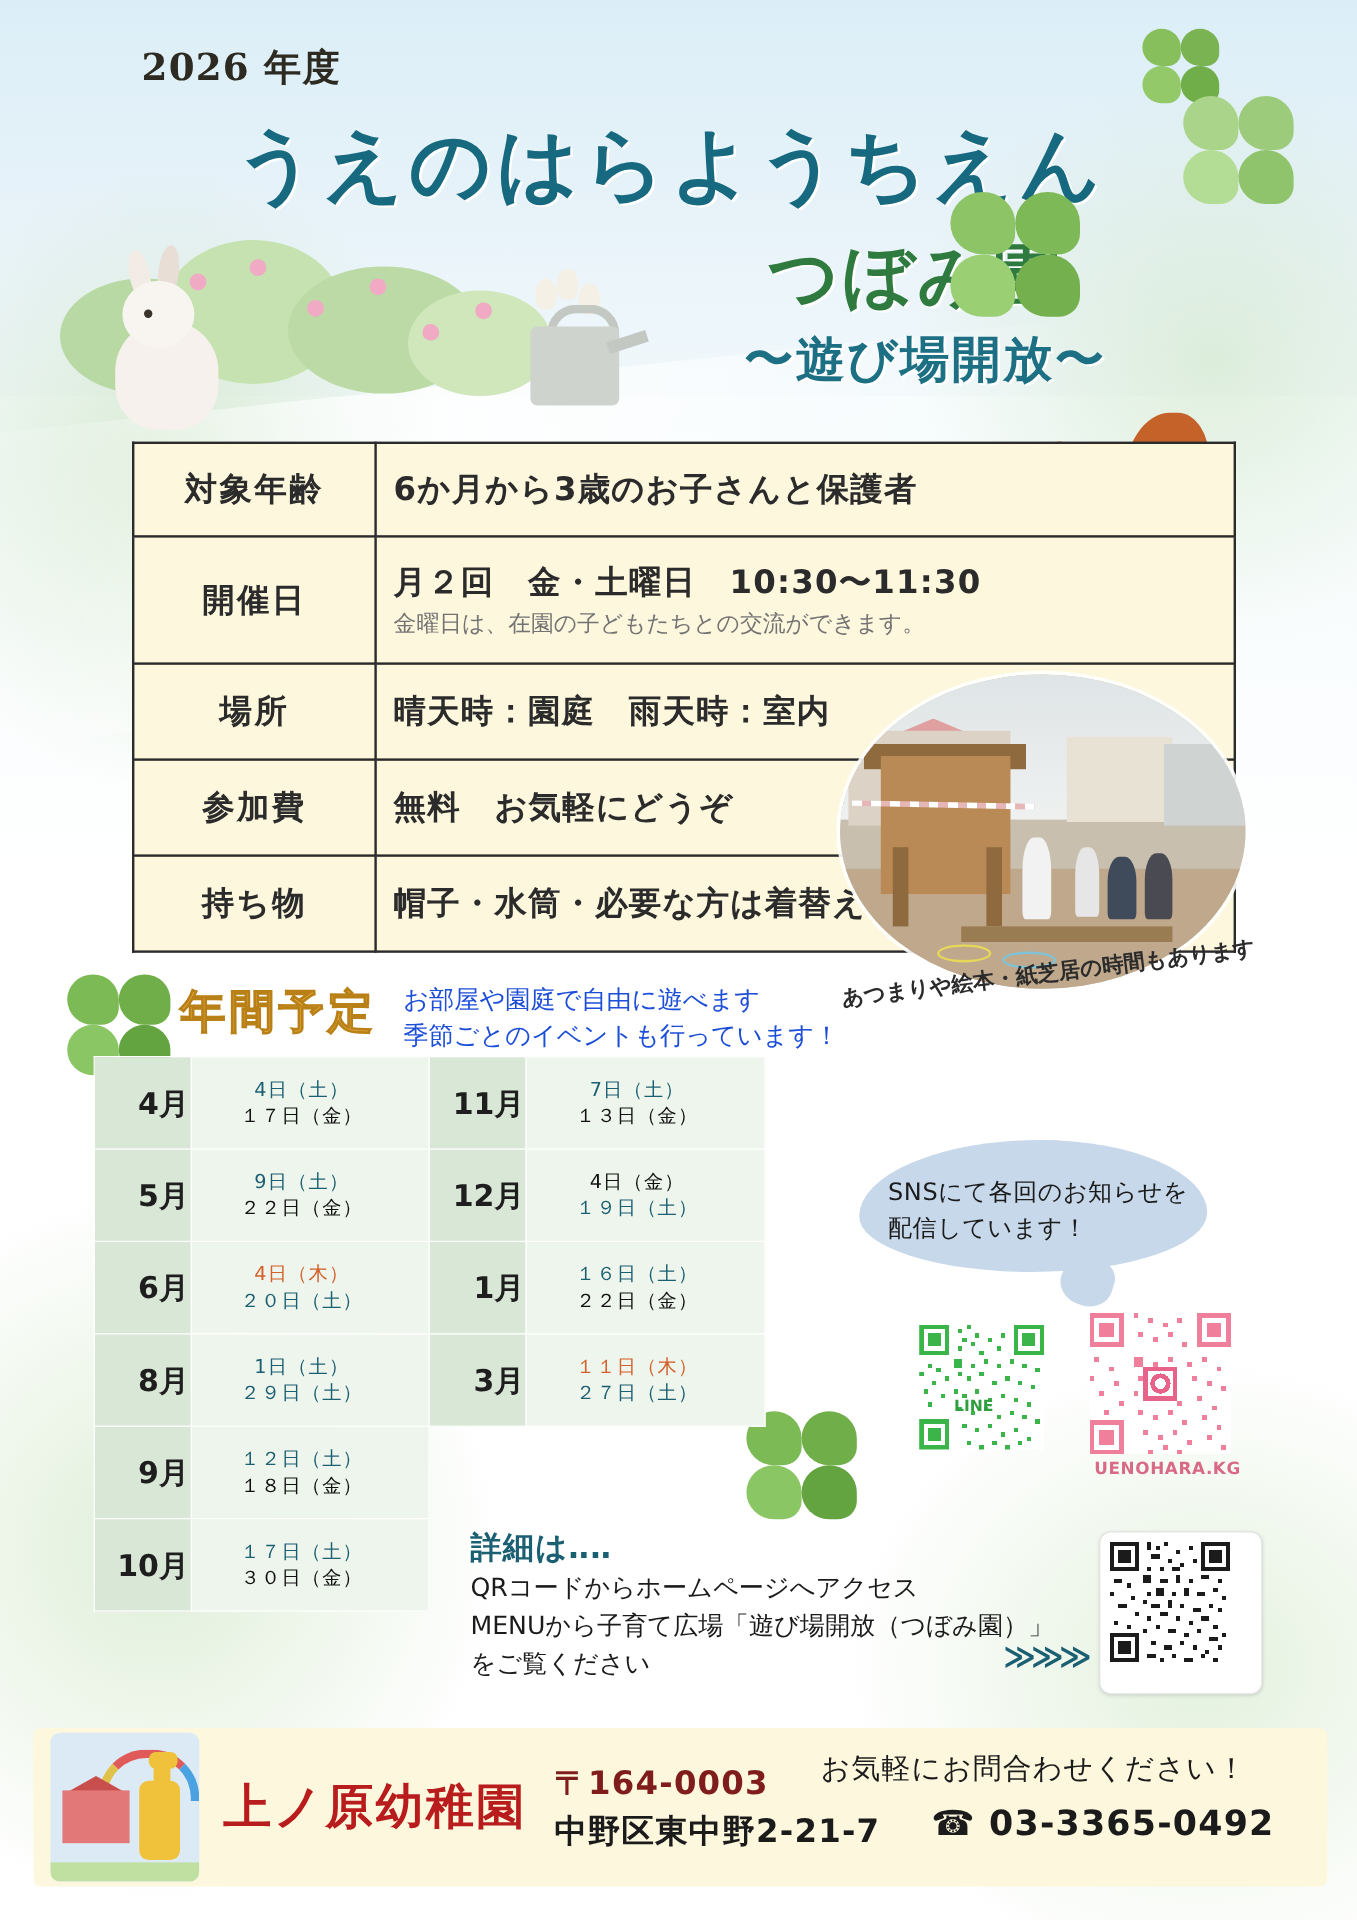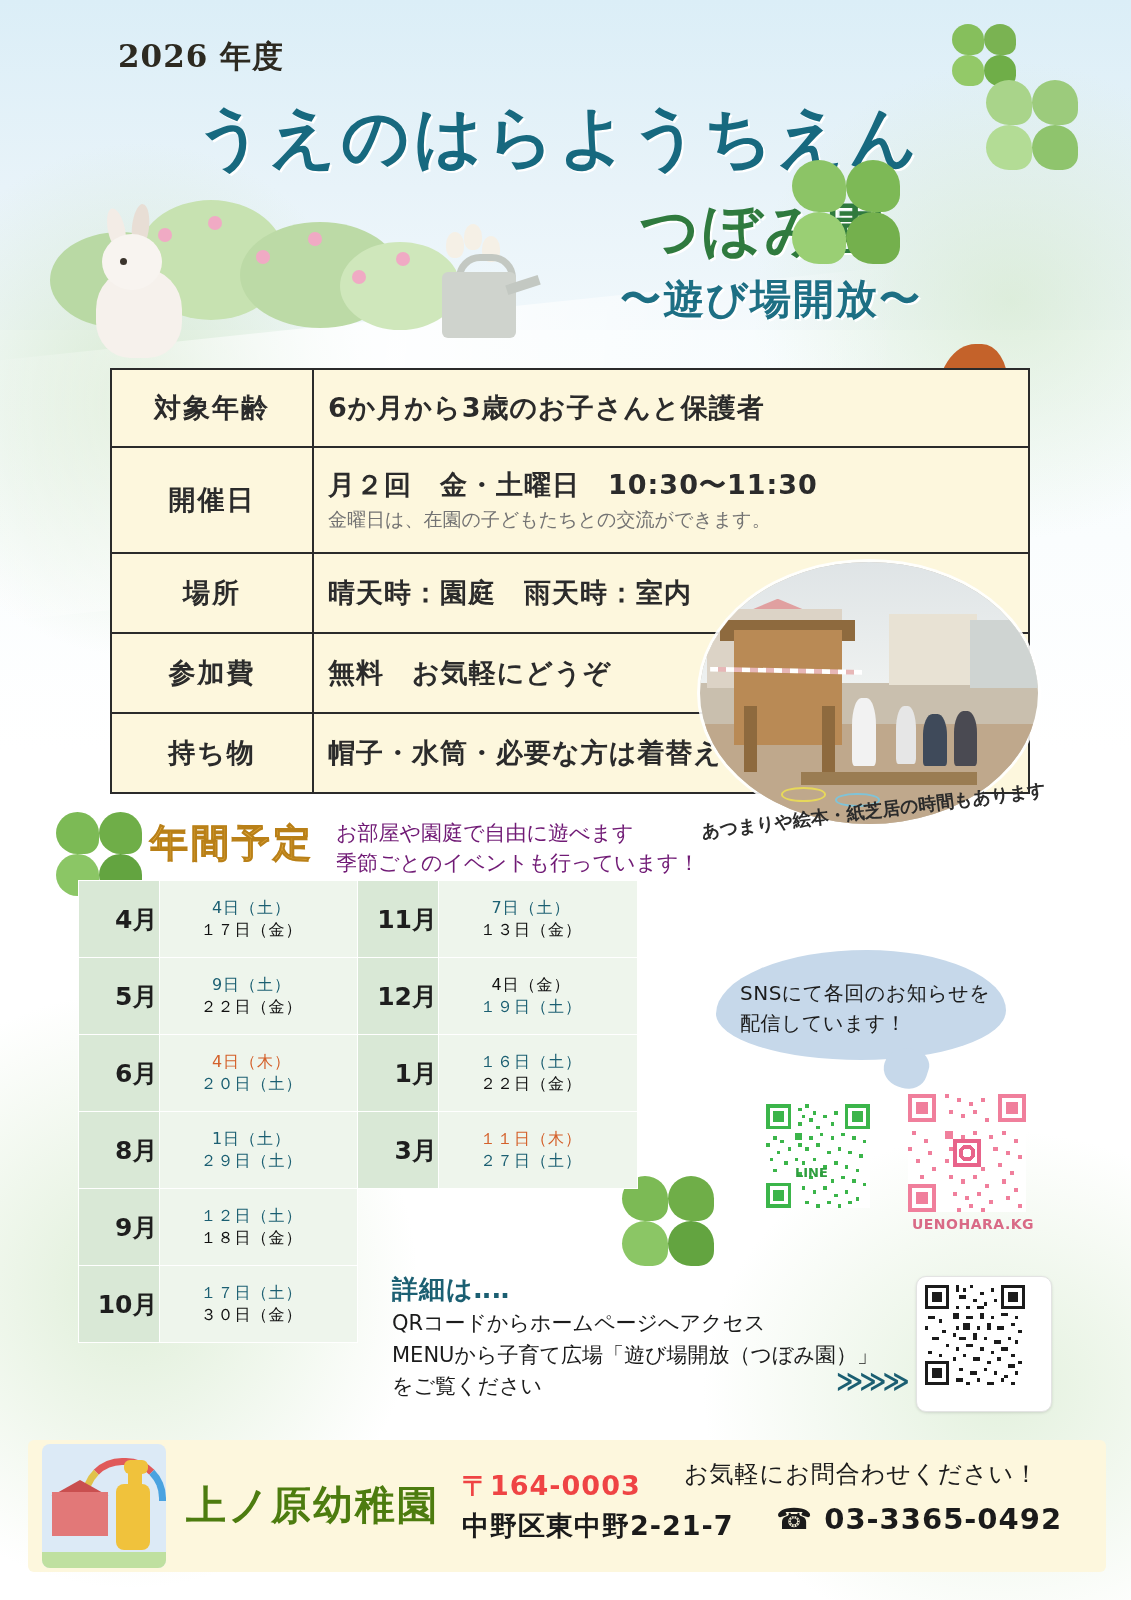--- a/index.html
+++ b/index.html
@@ -130,21 +130,21 @@
     letter-spacing:0px;
   }
   
   .sched-title{
     position:absolute;left:150px;top:818px;
     font-size:38px;font-weight:bold;color:#e0a83c;letter-spacing:3px;
     -webkit-text-stroke:1px #b98018;
   }
   .sched-note{
     position:absolute;left:336px;top:818px;width:400px;
-    font-size:21px;color:#701a75;line-height:1.45;
+    font-size:21px;color:#1d4ed8;line-height:1.45;
   }
   .sched{
     position:absolute;left:78px;top:880px;width:560px;
     border-collapse:collapse;
   }
   .sched td{
     border:1px solid #ffffff;
     height:68px;vertical-align:middle;
   }
   .sched td.m{
@@ -212,25 +212,25 @@
     border-radius:40px 40px 0 0;}
   .logo .house{position:absolute;left:10px;top:48px;width:56px;height:44px;background:#e27878;}
   .logo .hroof{position:absolute;left:4px;top:36px;width:68px;height:16px;background:#c94f4f;
     clip-path:polygon(8% 100%,50% 0,92% 100%);}
   .logo .giraffe{position:absolute;left:74px;top:40px;width:34px;height:66px;background:#f0c23c;border-radius:8px;}
   .logo .gneck{position:absolute;left:86px;top:24px;width:14px;height:26px;background:#f0c23c;}
   .logo .ghead{position:absolute;left:82px;top:16px;width:24px;height:14px;background:#f0c23c;border-radius:6px;}
   .logo .grass{position:absolute;left:0;bottom:0;width:100%;height:16px;background:#bfe0a0;}
   .school{
     position:absolute;left:186px;top:1478px;
-    font-size:40px;font-weight:bold;color:#4d7c0f;letter-spacing:2px;
+    font-size:40px;font-weight:bold;color:#b91c1c;letter-spacing:2px;
   }
   .addr1{
     position:absolute;left:462px;top:1468px;
-    font-size:27px;font-weight:bold;color:#ef4444;letter-spacing:1px;
+    font-size:27px;font-weight:bold;color:#7f1d1d;letter-spacing:1px;
   }
   .addr2{
     position:absolute;left:462px;top:1508px;
     font-size:27px;font-weight:bold;color:#1b1b1b;letter-spacing:1px;
   }
   .contact{
     position:absolute;left:684px;top:1458px;
     font-size:24px;color:#1b1b1b;letter-spacing:1px;
   }
   .tel{

